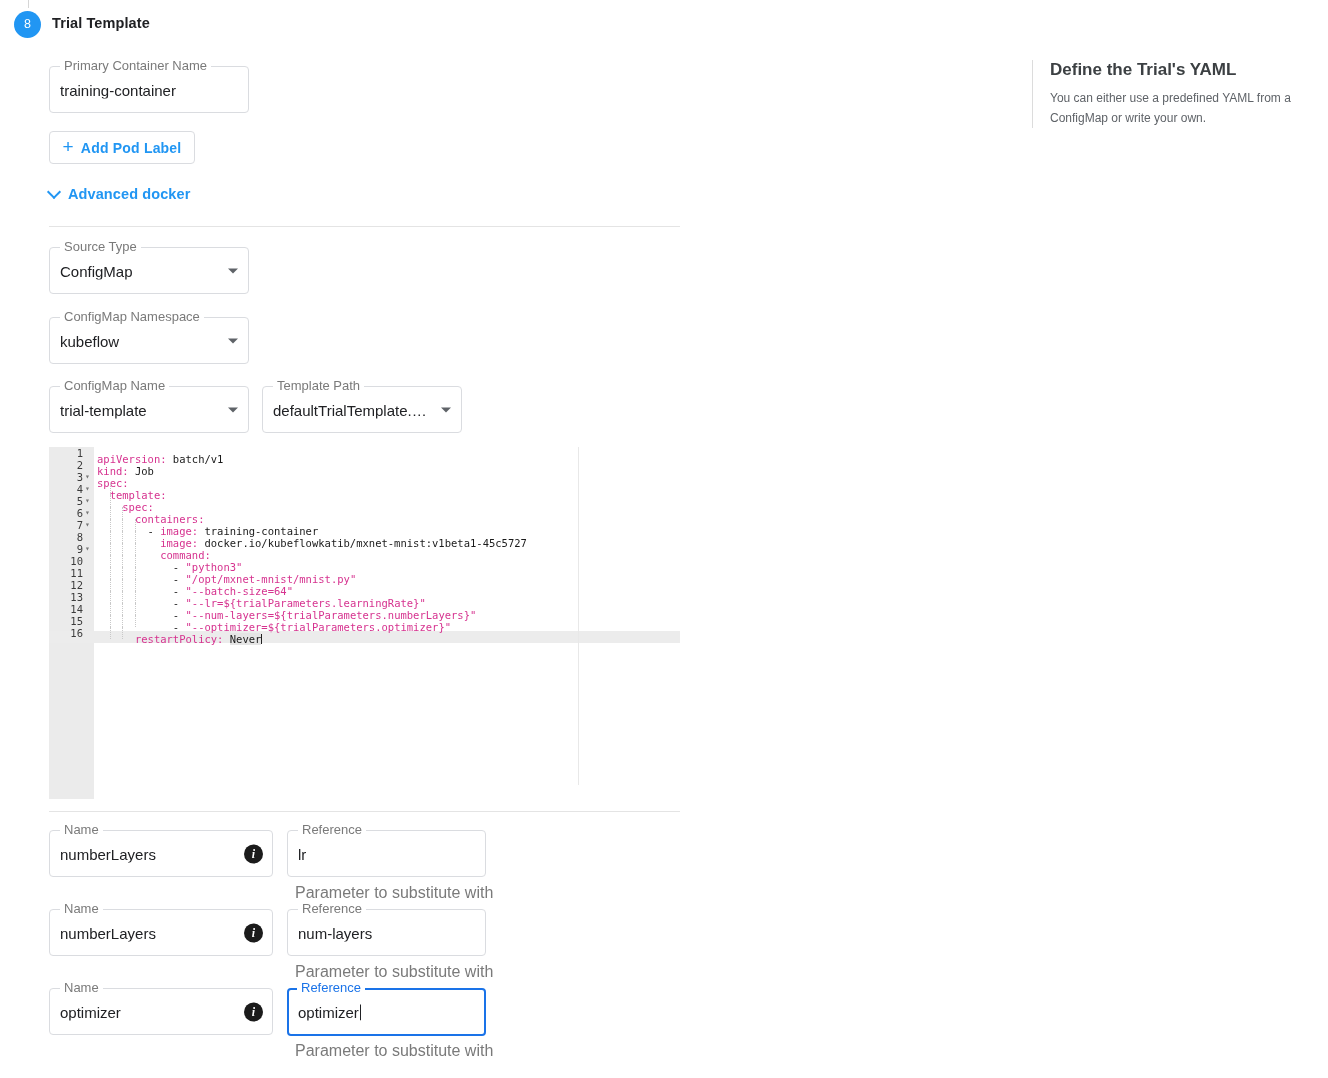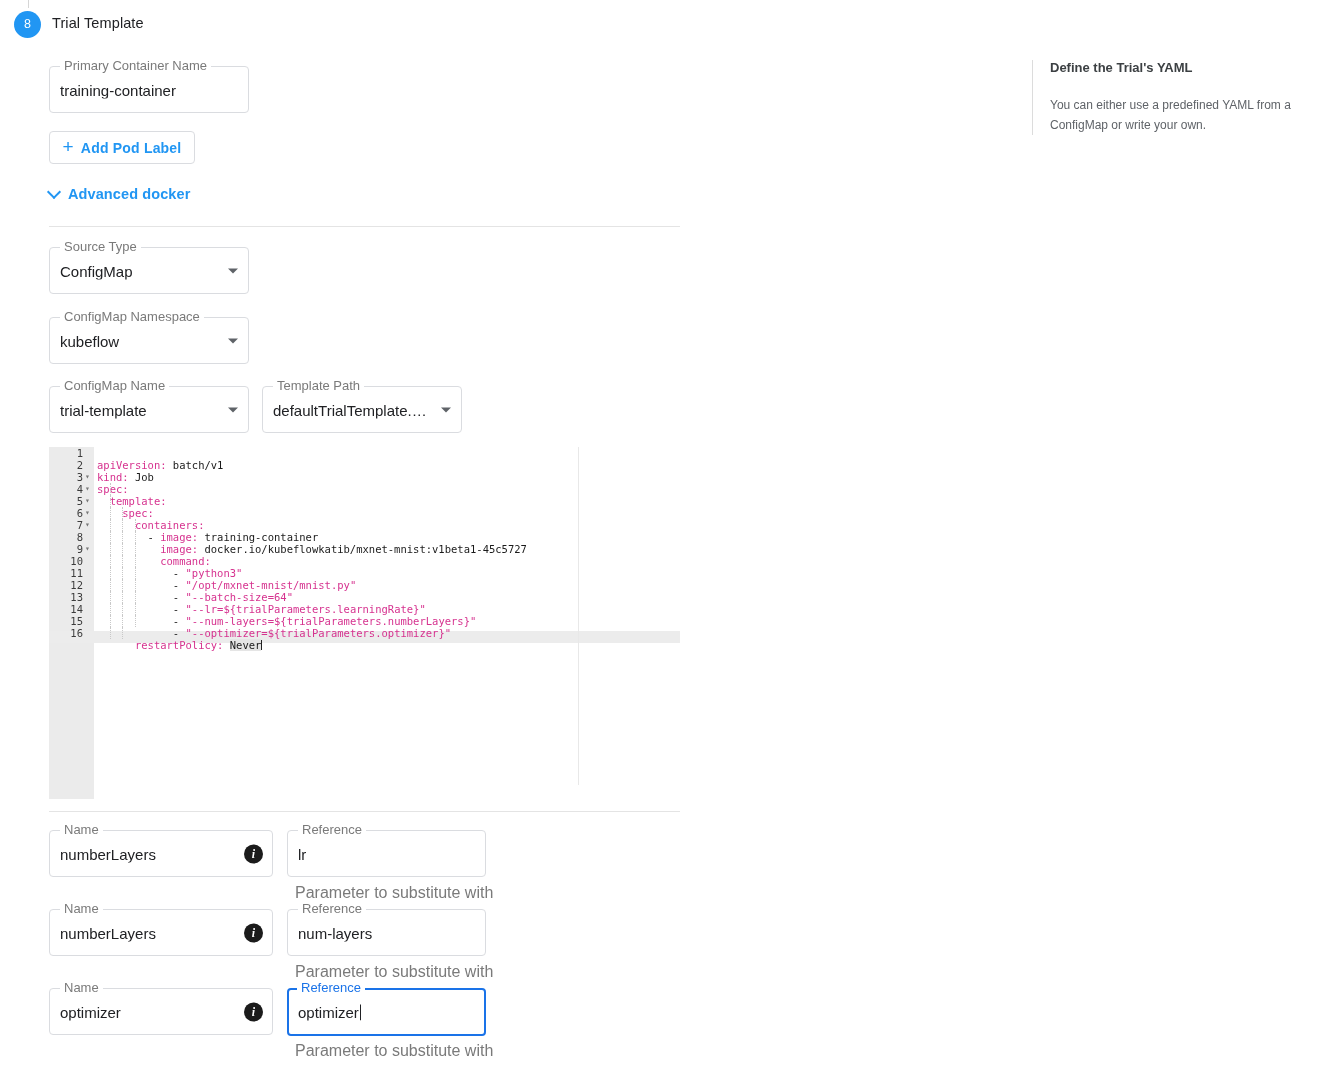--- a/index.html
+++ b/index.html
@@ -20,21 +20,21 @@
   }
   .step-badge {
     position:absolute; left:14px; top:11px;
     width:27px; height:27px; border-radius:50%;
     background:#2196f3; color:#fff;
     font-size:12.5px; line-height:27px; text-align:center;
     font-family:"Liberation Sans", sans-serif;
   }
   .step-title {
     position:absolute; left:52px; top:15px;
-    font-size:14.5px; font-weight:normal; color:#202124;
+    font-size:14.5px; font-weight:bold; color:#202124;
     letter-spacing:.1px;
   }
 
   
   .mfield { position:absolute; }
   .mfield .box {
     position:absolute; inset:0;
     border:1px solid #dadce0; border-radius:4px;
     background:#fff;
   }
@@ -136,40 +136,40 @@
   }
   .crow { position:relative; height:12px; white-space:pre; }
   .cnum {
     position:absolute; left:0; top:0; width:34px;
     text-align:right; color:#3c3c3c; font-size:10.5px;
   }
   .cfold {
     position:absolute; left:36px; top:0; width:8px;
     color:#777; font-size:8px; line-height:12px;
   }
-  .ctext { position:absolute; left:48px; top:12px; color:#1a1a1a; }
+  .ctext { position:absolute; left:48px; top:6px; color:#1a1a1a; }
   .k { color:#d6328f; }
   .s { color:#d6328f; }
   .guide {
     position:absolute; top:0; width:1px; height:12px;
     border-left:1px dotted #c8c8c8;
   }
   .sel { background:#e5e5e5; }
   .ecaret {
     display:inline-block; width:1px; height:10px; background:#222;
     vertical-align:-1px;
   }
 
   
   .help {
     position:absolute; left:1032px; top:60px; width:270px;
     padding-left:17px; border-left:1px solid #dcdcdc;
   }
   .help .h-title {
-    font-size:13px; font-weight:bold; color:#3c4043; margin-bottom:20px;
+    font-size:17px; font-weight:bold; color:#3c4043; margin-bottom:8px;
   }
   .help .h-body {
     font-size:12px; color:#5f6368; line-height:20px;
   }
 </style>
 </head>
 <body>
 
 <div class="step-header">
   <div class="step-connector"></div>

